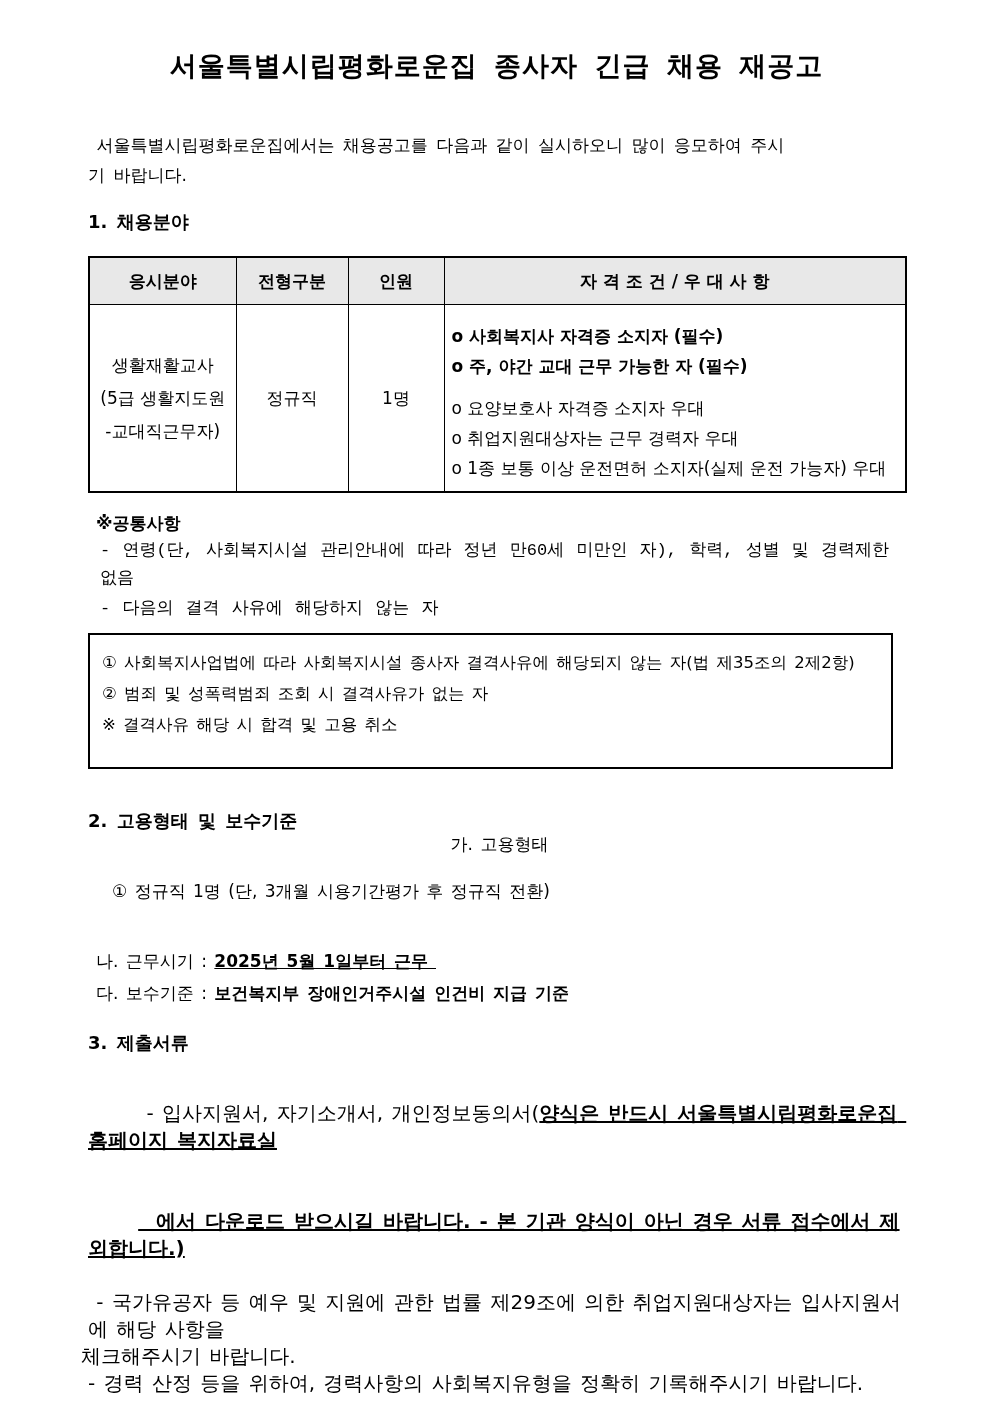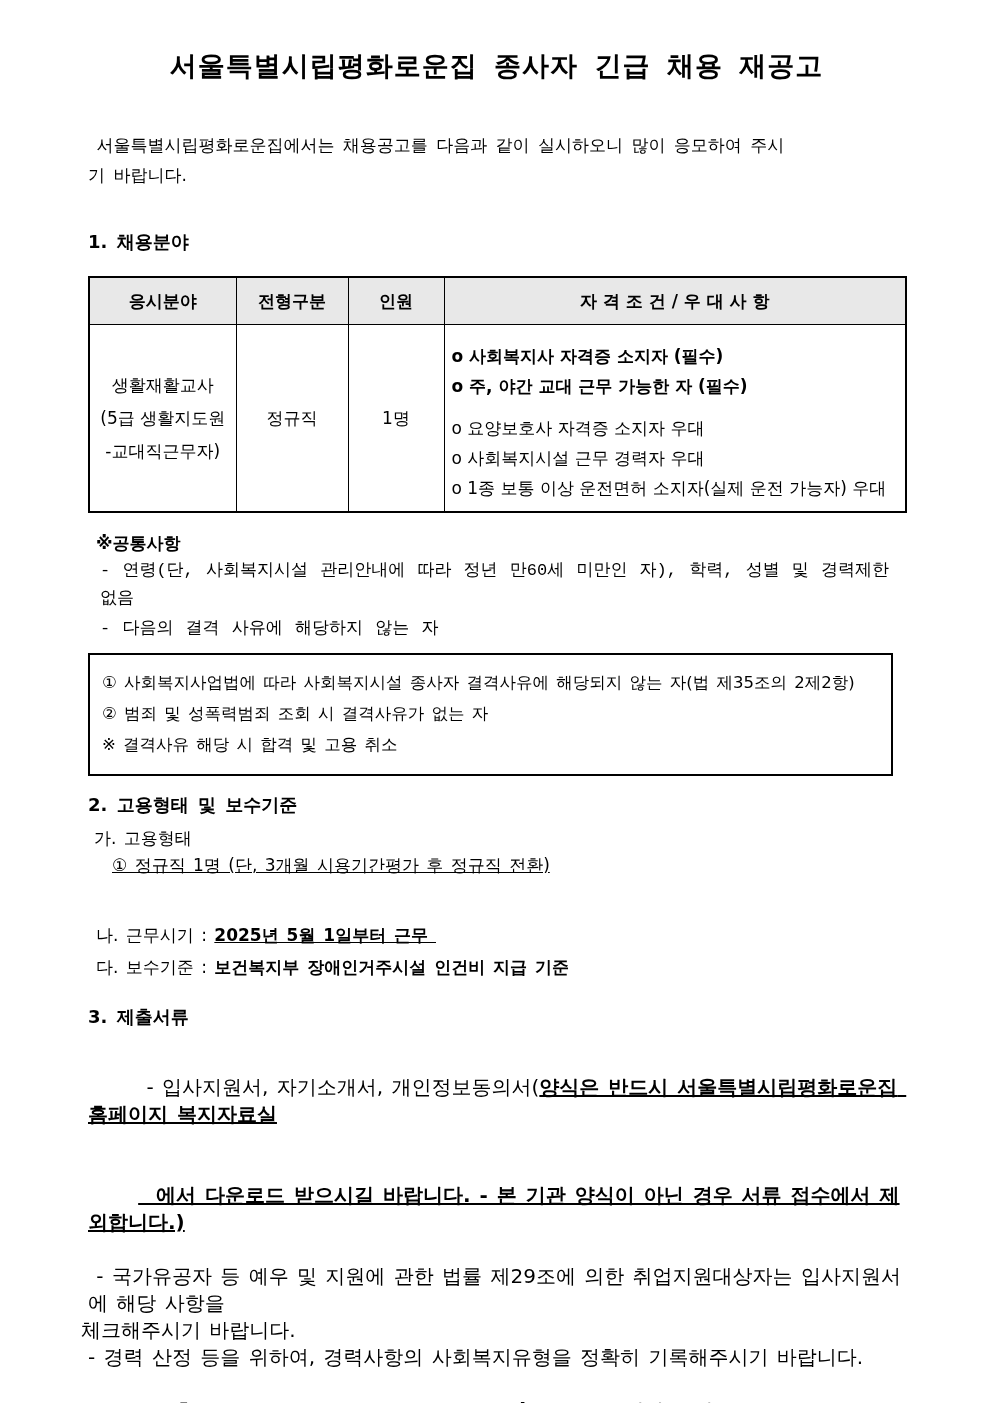--- a/index.html
+++ b/index.html
@@ -11,47 +11,47 @@
   .sheet { width: 992px; height: 1403px; background: #fff; box-sizing: border-box;
            padding: 0 87px 0 88px; }
 
   .doc-title { margin-top: 48px; text-align: center; font-size: 27px; font-weight: bold;
                letter-spacing: 1px; word-spacing: 6px; white-space: nowrap; }
 
   .intro { margin-top: 46px; font-size: 17px; line-height: 30px; word-spacing: 3px; }
   .intro div { white-space: pre-wrap; }
 
   .sec-heading { font-size: 18px; font-weight: bold; word-spacing: 3px; }
-  .h1 { margin-top: 40px; }
-  .h2 { margin-top: 17px; }
+  .h1 { margin-top: 20px; }
+  .h2 { margin-top: 40px; }
   .h3 { margin-top: 22px; }
 
   table.recruit { border-collapse: collapse; width: 817px; margin-top: 22px;
                   table-layout: fixed; border: 2px solid #000; }
   table.recruit th, table.recruit td { border: 1px solid #000; font-size: 17px; }
   table.recruit th { background: #e8e8e8; font-weight: bold; height: 44px; }
   col.c1 { width: 147px; } col.c2 { width: 112px; } col.c3 { width: 96px; } col.c4 { width: 462px; }
   td.center { text-align: center; vertical-align: middle; line-height: 33px; }
   td.quals { vertical-align: middle; padding: 16px 4px 8px 7px; }
   .qual-line { line-height: 30px; white-space: nowrap; }
   .qual-line.req { font-weight: bold; }
   .qual-gap { height: 12px; }
   tr.body-row td { height: 148px; }
 
   .common { margin-top: 19px; font-size: 17px; }
   .common-heading { font-weight: bold; padding-left: 8px; }
   .common-item { line-height: 28px; padding-left: 12px; margin-top: 2px; word-spacing: 2px; font-family: Liberation Mono, monospace; }
 
   .disq-box { margin-top: 10px; margin-right: 12px; border: 2px solid #000;
-              padding: 12px 10px 14px 12px; font-size: 16.5px; }
+              padding: 12px 10px 27px 12px; font-size: 16.5px; }
   .disq-line { line-height: 31px; word-spacing: 2px; white-space: nowrap; }
 
   .s2-line { font-size: 17px; word-spacing: 2px; }
-  .s2-a { margin-top: 10px; padding-left: 6px; }
-  .s2-a1 { margin-top: 4px; padding-left: 24px; text-decoration: underline; }
+  .s2-a { padding-left: 6px; text-align: center; }
+  .s2-a1 { margin-top: 24px; padding-left: 24px; }
   .s2-b { margin-top: 42px; padding-left: 8px; line-height: 32px; }
   .s2-c { padding-left: 8px; line-height: 32px; }
   .bold { font-weight: bold; }
   .bu { font-weight: bold; text-decoration: underline; }
 
   .s3 { margin-top: 18px; }
   .s3-line { font-size: 20px; line-height: 27px; word-spacing: 2px; white-space: pre-wrap; }
   .outdent { margin-left: -7px; }
 </style>
 </head>
@@ -88,21 +88,21 @@
         <div>(5급 생활지도원</div>
         <div>-교대직근무자)</div>
       </td>
       <td class="center">정규직</td>
       <td class="center">1명</td>
       <td class="quals">
         <div class="qual-line req">o 사회복지사 자격증 소지자 (필수)</div>
         <div class="qual-line req">o 주, 야간 교대 근무 가능한 자 (필수)</div>
         <div class="qual-gap"></div>
         <div class="qual-line">o 요양보호사 자격증 소지자 우대</div>
-        <div class="qual-line">o 사회복지시설 근무 경력자 우대</div>
+        <div class="qual-line">o 취업지원대상자는 근무 경력자 우대</div>
         <div class="qual-line">o 1종 보통 이상 운전면허 소지자(실제 운전 가능자) 우대</div>
       </td>
     </tr>
   </tbody>
     </table>
 
   <div class="common">
     <div class="common-heading">※공통사항</div>
     <div class="common-item">- 연령(단, 사회복지시설 관리안내에 따라 정년 만60세 미만인 자), 학력, 성별 및 경력제한 없음</div>
     <div class="common-item">- 다음의 결격 사유에 해당하지 않는 자</div>

